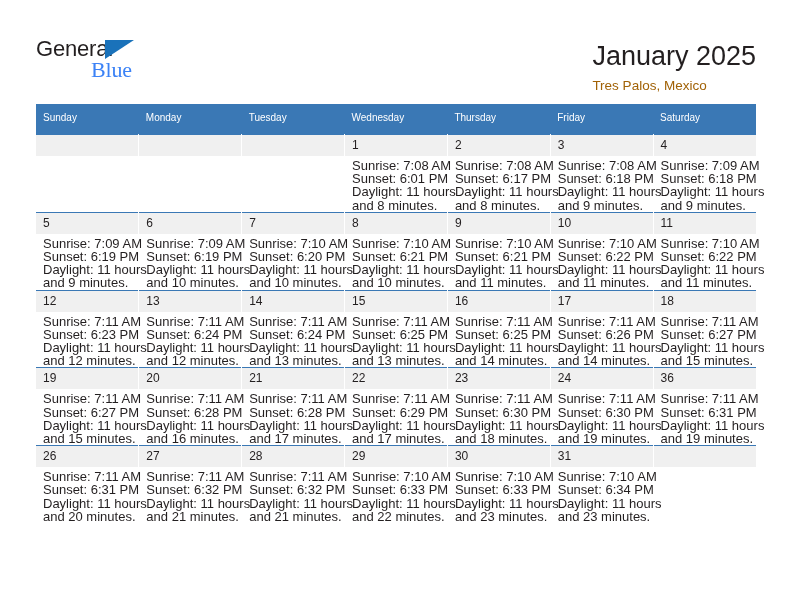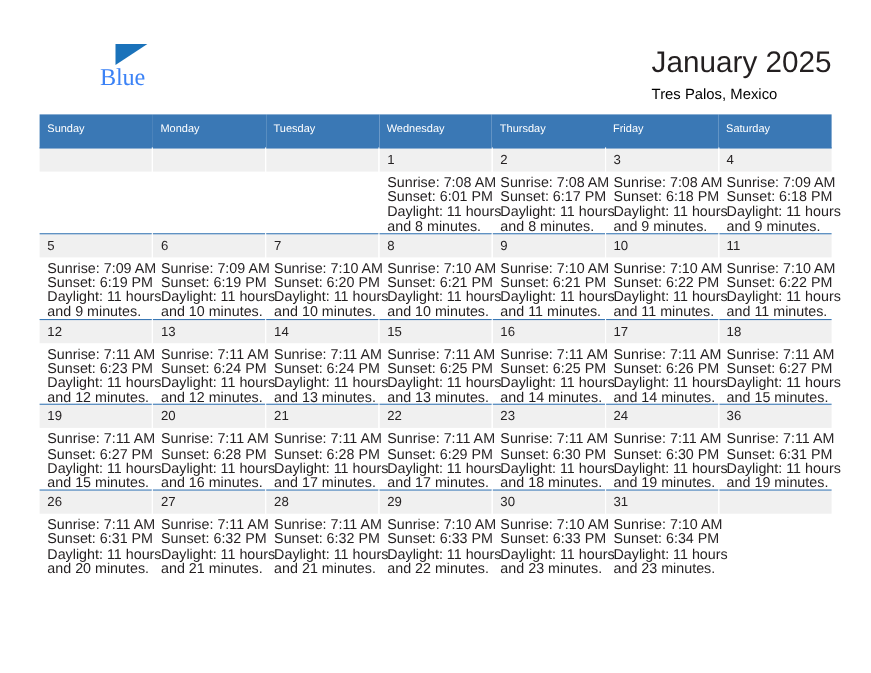--- a/index.html
+++ b/index.html
@@ -71,21 +71,21 @@
     text-align: left;
   }
   .cal-title {
     font-size: 27px;
     color: #231f20;
     line-height: 32px;
     white-space: nowrap;
   }
   .cal-subtitle {
     font-size: 13.5px;
-    color: #000000;
+    color: #a16207;
     line-height: 20px;
     margin-top: 4px;
     white-space: nowrap;
   }
 
   
   .calendar {
     position: absolute;
     left: 36px;
     top: 104px;
@@ -132,20 +132,21 @@
   .info div { white-space: nowrap; }
   .empty .daynum { background: #f0f0f0; }
 </style>
 </head>
 <body>
 
 <div class="page">
 
   <div class="header">
     <div class="logo">
+      <span class="logo-general">General</span>
       <span class="logo-triangle"></span>
       <span class="logo-blue">Blue</span>
     </div>
     <div class="title-block">
       <div class="cal-title">January 2025</div>
       <div class="cal-subtitle">Tres Palos, Mexico</div>
     </div>
   </div>
 
   <table class="calendar">

